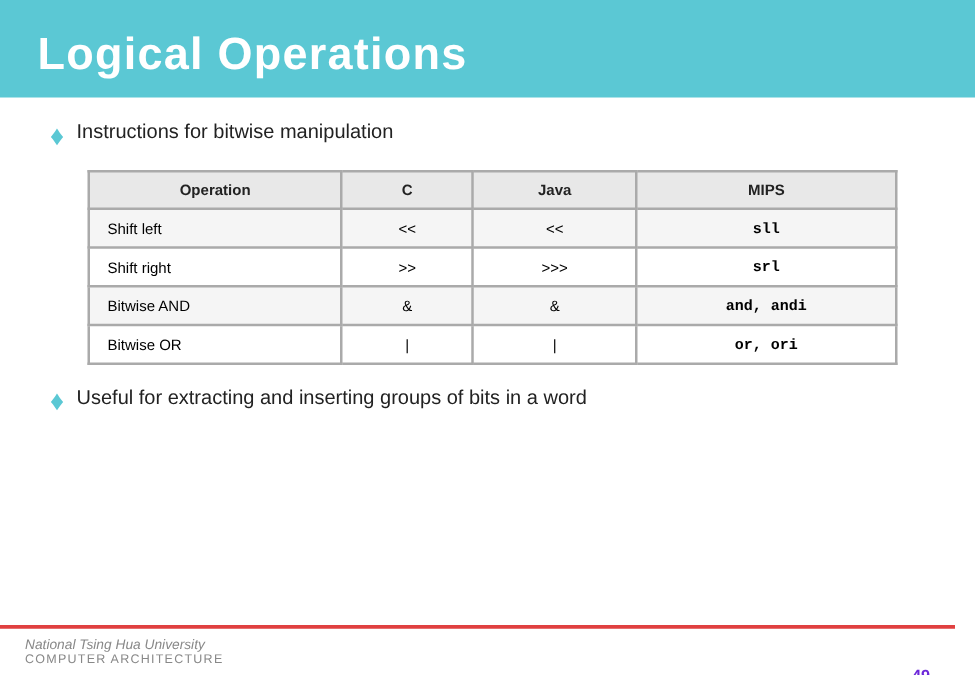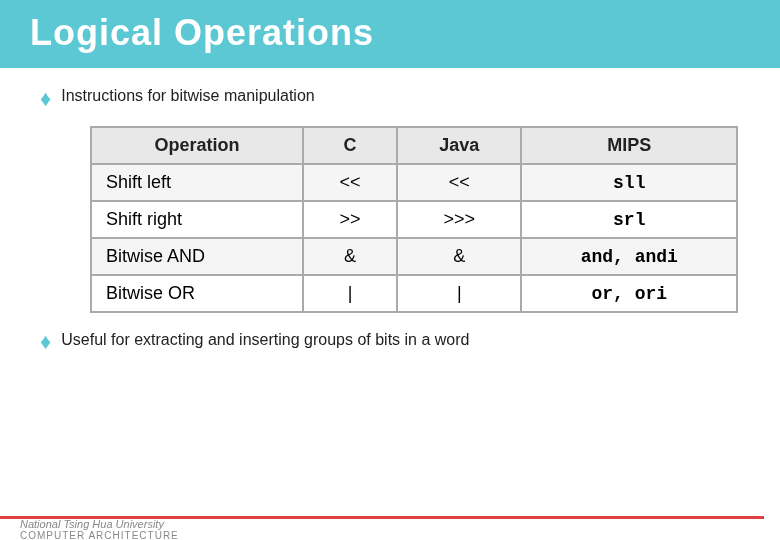--- a/index.html
+++ b/index.html
@@ -14,21 +14,21 @@
       background: #ffffff;
       font-family: Arial, sans-serif;
       overflow: hidden;
       position: relative;
     }
 
     
     .header {
       background: #5bc8d4;
       width: 100%;
-      padding: 12px 30px 14px 30px;
+      padding: 22px 30px 14px 30px;
       display: flex;
       align-items: flex-end;
     }
 
     .header-title {
       font-size: 36px;
       font-weight: bold;
       color: #ffffff;
       letter-spacing: 1px;
     }
@@ -62,22 +62,21 @@
 
     
     .table-wrapper {
       margin-left: 30px;
       margin-bottom: 16px;
     }
 
     table {
       border-collapse: collapse;
       width: 648px;
-      font-size: 18px;
-      margin-left: 20px;
+      font-size: 12px;
     }
 
     table th, table td {
       border: 2px solid #aaa;
       padding: 7px 18px;
       text-align: center;
     }
 
     table thead tr th {
       background: #e8e8e8;
@@ -110,21 +109,21 @@
       font-weight: 500;
       line-height: 1.4;
     }
 
     
     .footer {
       position: absolute;
       bottom: 0;
       left: 0;
       right: 16px;
-      height: 24px;
+      height: 40px;
       display: flex;
       align-items: center;
       justify-content: space-between;
       padding: 0 20px 0 20px;
       border-top: 3px solid #e04040;
     }
 
     .footer-left {
       display: flex;
       flex-direction: column;

